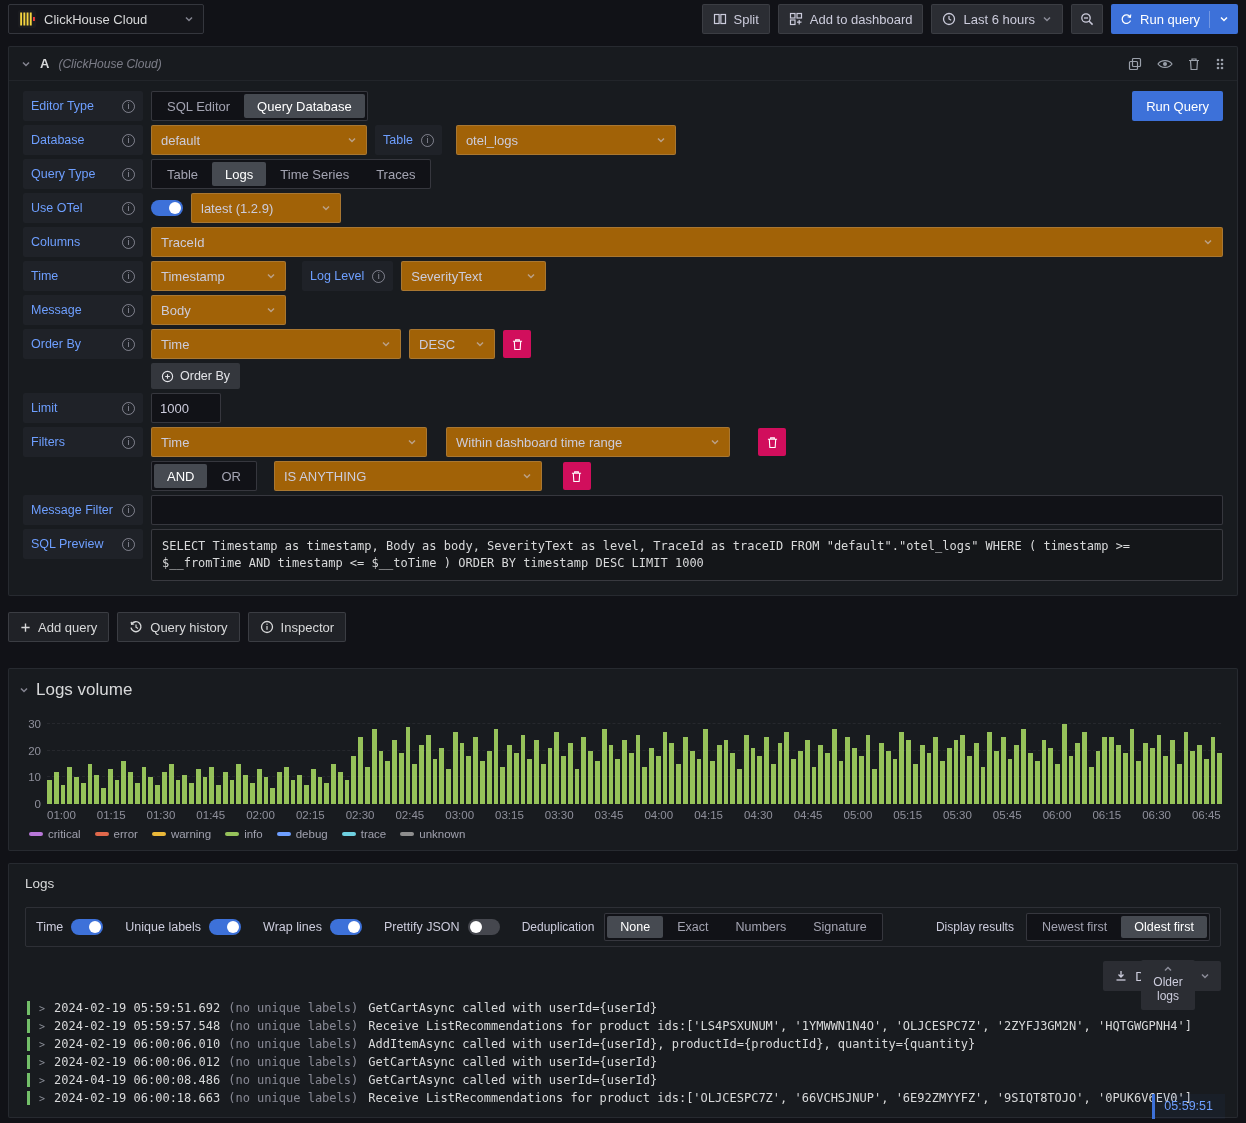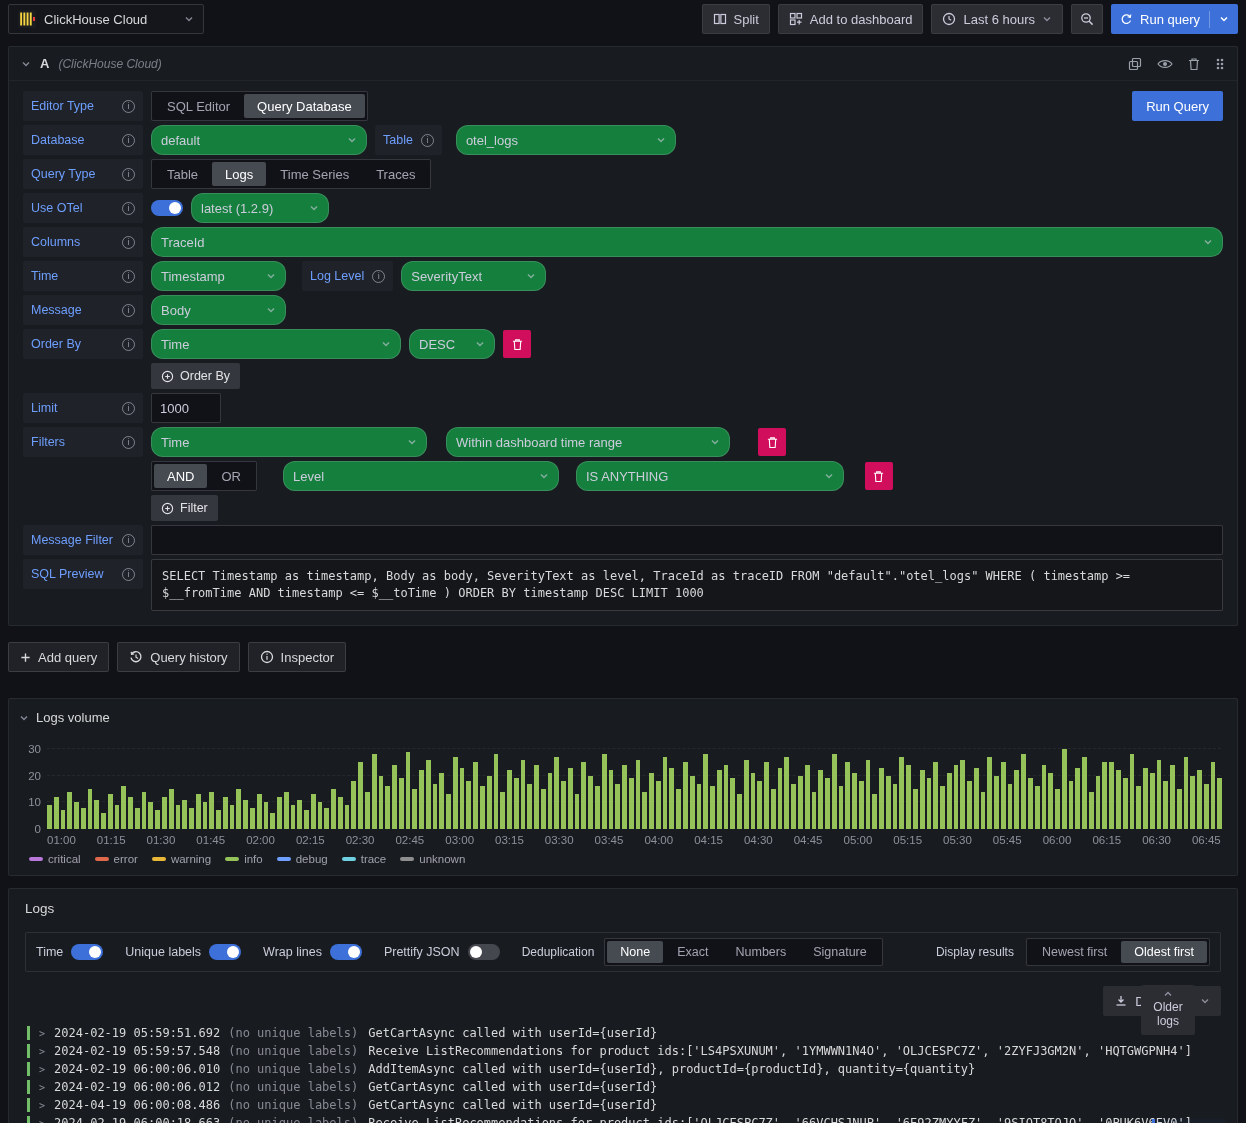--- a/index.html
+++ b/index.html
@@ -26,22 +26,22 @@
   .q-header .ds-hint{color:rgba(204,204,220,0.55);font-style:italic;font-size:12px}
   .q-header-icons{margin-left:auto;display:flex;align-items:center;gap:15px;color:#9aa0aa}
   .q-header-icons>*{cursor:pointer}
 
   .q-body{padding:10px 14px 14px 14px;display:flex;flex-direction:column;gap:4px}
   .q-row{display:flex;align-items:center;gap:8px;min-height:30px}
   .q-label{width:120px;min-width:120px;height:30px;display:flex;align-items:center;justify-content:space-between;padding:0 8px;background:#1f2228;border-radius:2px;color:#6e9fff;font-size:12.5px}
   .q-label.auto{width:auto;min-width:0;gap:8px}
   .info-i{width:13px;height:13px;min-width:13px;border-radius:50%;border:1px solid rgba(204,204,220,0.55);color:rgba(204,204,220,0.65);font-size:9px;line-height:11px;text-align:center;font-style:normal;display:inline-block;cursor:pointer}
 
-  .select{height:30px;background:#15803d;border:1px solid rgba(204,204,220,0.20);border-radius:12px;display:flex;align-items:center;justify-content:space-between;gap:8px;padding:0 9px;color:#ccccdc;cursor:pointer}
-  .w216{width:216px}.w220{width:220px}.w130{width:138px}.w135{width:135px}.w145{width:145px}
+  .select{height:30px;background:#a16207;border:1px solid rgba(204,204,220,0.20);border-radius:2px;display:flex;align-items:center;justify-content:space-between;gap:8px;padding:0 9px;color:#ccccdc;cursor:pointer}
+  .w216{width:216px}.w220{width:220px}.w130{width:150px}.w135{width:135px}.w145{width:145px}
   .w250{width:250px}.w86{width:86px}.w276{width:276px}.w284{width:284px}.w288{width:268px}
   .grow{flex:1}
 
   .rgroup{display:flex;align-items:stretch;height:30px;background:#111217;border:1px solid rgba(204,204,220,0.20);border-radius:2px;padding:2px;gap:1px}
   .radio{display:flex;align-items:center;padding:0 13px;color:rgba(204,204,220,0.78);border-radius:2px;white-space:nowrap}
   .radio.selected{background:#464a51;color:#fff;font-weight:500}
   .rgroup.small{height:28px}
   .rgroup.small .radio{padding:0 13px;font-size:12.5px}
 
   .btn-primary{display:flex;align-items:center;height:30px;padding:0 14px;background:#3d71d9;border-radius:2px;color:#fff;font-weight:500;cursor:pointer}
@@ -57,21 +57,21 @@
   .text-input{height:30px;background:#111217;border:1px solid rgba(204,204,220,0.20);border-radius:2px;color:#ccccdc;padding:0 8px;font-size:13px;font-family:inherit}
   .w70{width:70px}
 
   .sql-box{flex:1;border:1px solid rgba(204,204,220,0.20);border-radius:2px;background:#141619;padding:8px 10px;font-family:"DejaVu Sans Mono",monospace;font-size:12px;line-height:17px;color:#d8d9da;white-space:pre-wrap;min-height:48px}
 
   .q-footer{display:flex;align-items:center;gap:8px;margin:16px 8px 0 8px}
   .ft-btn{display:flex;align-items:center;gap:7px;height:30px;padding:0 11px;background:#202227;border:1px solid rgba(204,204,220,0.16);border-radius:2px;color:#d8d9da}
 
   
   .lv-panel{margin-top:26px;padding-bottom:8px}
-  .panel-title-row{display:flex;align-items:center;gap:7px;padding:11px 10px 10px 10px;color:#d8d9da;font-weight:500;font-size:13px}
+  .panel-title-row{display:flex;align-items:center;gap:7px;padding:11px 10px 10px 10px;color:#d8d9da;font-weight:500;font-size:17px}
   .lv-chart{display:flex;padding:6px 16px 0 6px}
   .y-gutter{width:32px;position:relative}
   .ytick{position:absolute;right:6px;font-size:11.5px;color:rgba(204,204,220,0.65)}
   .plot{flex:1;position:relative;height:88px}
   .gridline{position:absolute;left:0;right:0;border-top:1px dashed rgba(204,204,220,0.08)}
   .bars{position:absolute;inset:0;display:flex;align-items:flex-end;gap:2px}
   .bar{flex:1;border-radius:0}
   .x-axis{display:flex;justify-content:space-between;margin:5px 16px 0 38px;font-size:11.5px;color:rgba(204,204,220,0.65)}
   .legend{display:flex;align-items:center;gap:14px;margin:7px 16px 2px 20px}
   .leg-item{display:flex;align-items:center;gap:5px;cursor:pointer}
@@ -428,54 +428,35 @@
             <path d="M1 3.5 h10 M4 3.5 V2 h4 v1.5 M2.5 3.5 l0.6 9 h5.8 l0.6 -9" stroke="currentColor" fill="none" stroke-width="1.2"></path>
           </svg>
         </button>
     </div>
 
     <div class="q-row">
       <div class="rgroup indent">
         <button class="radio selected">AND</button>
         <button class="radio">OR</button>
       </div>
-      <div class="select w276" style="margin-left:18px">
-        <span>Level</span>
-        <span class="chev">
-            <svg width="10" height="10" viewBox="0 0 10 10">
-              <path d="M2 3.5 L5 6.5 L8 3.5" stroke="currentColor" fill="none" stroke-width="1.5"></path>
-            </svg>
-          </span>
-      </div>
       <div class="select w288" style="margin-left:9px">
         <span>IS ANYTHING</span>
         <span class="chev">
             <svg width="10" height="10" viewBox="0 0 10 10">
               <path d="M2 3.5 L5 6.5 L8 3.5" stroke="currentColor" fill="none" stroke-width="1.5"></path>
             </svg>
           </span>
       </div>
       <button class="trash-btn" style="margin-left:13px">
           <svg width="11" height="13" viewBox="0 0 12 14">
             <path d="M1 3.5 h10 M4 3.5 V2 h4 v1.5 M2.5 3.5 l0.6 9 h5.8 l0.6 -9" stroke="currentColor" fill="none" stroke-width="1.2"></path>
           </svg>
         </button>
     </div>
 
-    <div class="q-row" style="min-height:26px">
-      <button class="add-btn indent">
-        <span>
-            <svg width="13" height="13" viewBox="0 0 14 14">
-              <circle cx="7" cy="7" r="5.5" fill="none" stroke="currentColor" stroke-width="1.2"></circle>
-              <path d="M7 4.5 v5 M4.5 7 h5" stroke="currentColor" stroke-width="1.2"></path>
-            </svg>
-          </span>
-        <span>Filter</span>
-      </button>
-    </div>
 
     <div class="q-row">
       <div class="q-label">
         <span>Message Filter</span>
         <span class="info-i">i</span>
       </div>
       <input class="text-input grow" value="" style="">
     </div>
 
     <div class="q-row" style="align-items:flex-start">

